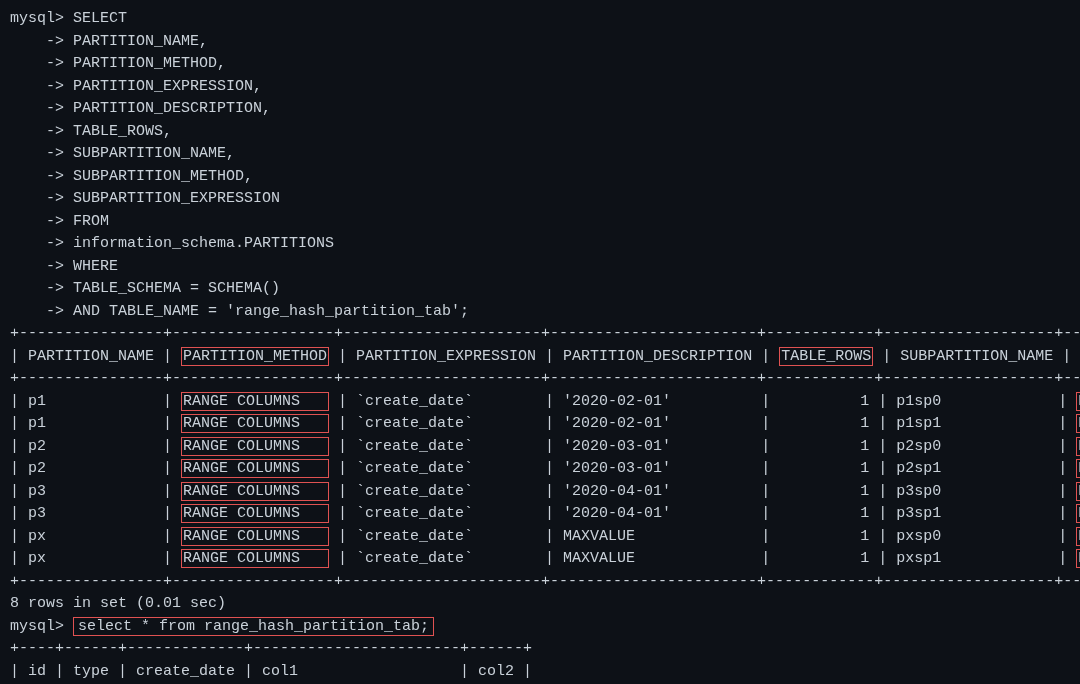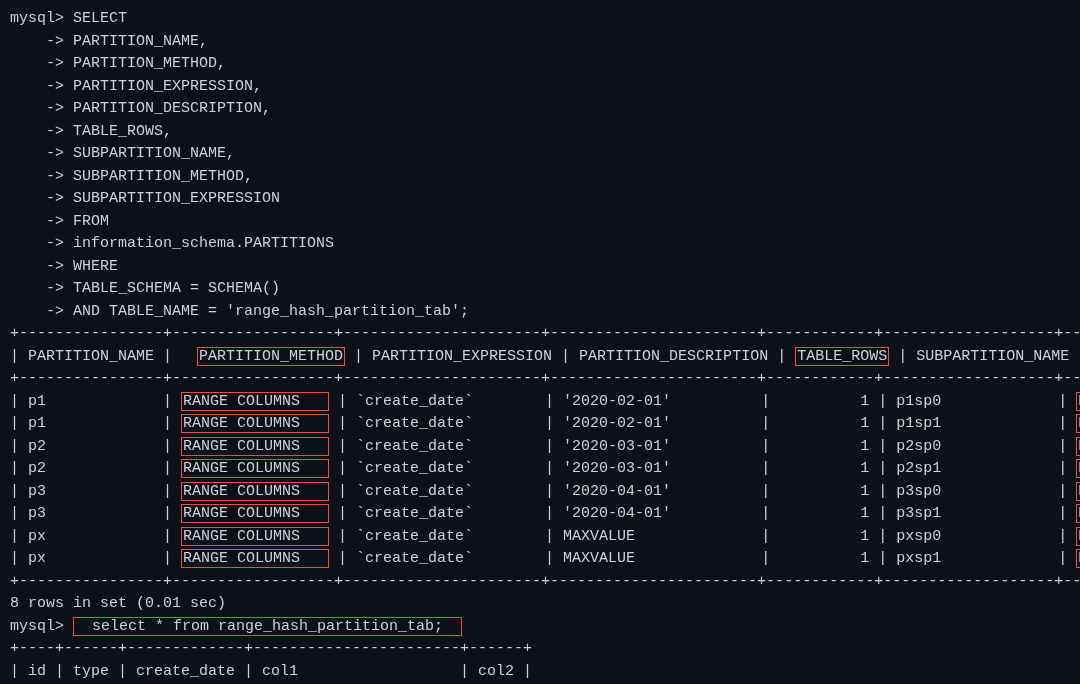--- a/index.html
+++ b/index.html
@@ -42,36 +42,36 @@
     -&gt; SUBPARTITION_EXPRESSION
     -&gt; FROM
     -&gt; information_schema.PARTITIONS
     -&gt; WHERE
     -&gt; TABLE_SCHEMA = SCHEMA()
     -&gt; AND TABLE_NAME = 'range_hash_partition_tab';</pre>
 
   
   <div style="position:relative; display:inline-block; width:100%;">
     <pre>+----------------+------------------+----------------------+-----------------------+------------+-------------------+--------------------+------------------------+
-| PARTITION_NAME | <span style="border:1.5px solid #e05252; padding:0 1px;margin-left:16px;">PARTITION_METHOD</span> | PARTITION_EXPRESSION | PARTITION_DESCRIPTION | <span style="border:1.5px solid #e05252; padding:0 1px;margin-top:20px;">TABLE_ROWS</span> | SUBPARTITION_NAME | <span style="border:1.5px solid #e05252; padding:0 1px;">SUBPARTITION_METHOD</span> | SUBPARTITION_EXPRESSION |
+| PARTITION_NAME | <span style="border:1.5px solid #e05252; padding:0 1px;">PARTITION_METHOD</span> | PARTITION_EXPRESSION | PARTITION_DESCRIPTION | <span style="border:1.5px solid #e05252; padding:0 1px;margin-top:20px;">TABLE_ROWS</span> | SUBPARTITION_NAME | <span style="border:1.5px solid #e05252; padding:0 1px;">SUBPARTITION_METHOD</span> | SUBPARTITION_EXPRESSION |
 +----------------+------------------+----------------------+-----------------------+------------+-------------------+--------------------+------------------------+
 | p1             | <span style="border:1.5px solid #e05252; padding:0 1px;">RANGE COLUMNS   </span> | `create_date`        | '2020-02-01'          |          1 | p1sp0             | <span style="border:1.5px solid #e05252; padding:0 1px;">HASH               </span> | type                    |
 | p1             | <span style="border:1.5px solid #e05252; padding:0 1px;">RANGE COLUMNS   </span> | `create_date`        | '2020-02-01'          |          1 | p1sp1             | <span style="border:1.5px solid #e05252; padding:0 1px;">HASH               </span> | type                    |
 | p2             | <span style="border:1.5px solid #e05252; padding:0 1px;">RANGE COLUMNS   </span> | `create_date`        | '2020-03-01'          |          1 | p2sp0             | <span style="border:1.5px solid #e05252; padding:0 1px;">HASH               </span> | type                    |
 | p2             | <span style="border:1.5px solid #e05252; padding:0 1px;">RANGE COLUMNS   </span> | `create_date`        | '2020-03-01'          |          1 | p2sp1             | <span style="border:1.5px solid #e05252; padding:0 1px;">HASH               </span> | type                    |
 | p3             | <span style="border:1.5px solid #e05252; padding:0 1px;">RANGE COLUMNS   </span> | `create_date`        | '2020-04-01'          |          1 | p3sp0             | <span style="border:1.5px solid #e05252; padding:0 1px;">HASH               </span> | type                    |
 | p3             | <span style="border:1.5px solid #e05252; padding:0 1px;">RANGE COLUMNS   </span> | `create_date`        | '2020-04-01'          |          1 | p3sp1             | <span style="border:1.5px solid #e05252; padding:0 1px;">HASH               </span> | type                    |
 | px             | <span style="border:1.5px solid #e05252; padding:0 1px;">RANGE COLUMNS   </span> | `create_date`        | MAXVALUE              |          1 | pxsp0             | <span style="border:1.5px solid #e05252; padding:0 1px;">HASH               </span> | type                    |
 | px             | <span style="border:1.5px solid #e05252; padding:0 1px;">RANGE COLUMNS   </span> | `create_date`        | MAXVALUE              |          1 | pxsp1             | <span style="border:1.5px solid #e05252; padding:0 1px;">HASH               </span> | type                    |
 +----------------+------------------+----------------------+-----------------------+------------+-------------------+--------------------+------------------------+
 8 rows in set (0.01 sec)</pre>
   </div>
 
   
-  <pre>mysql&gt; <span style="border:1.5px solid #e05252; padding:0 18px;">select * from range_hash_partition_tab;</span></pre>
+  <pre>mysql&gt; <span style="border:1.5px solid #e05252; padding:0 4px;">select * from range_hash_partition_tab;</span></pre>
 
   
   <div>
     <pre>+----+------+-------------+-----------------------+------+
 | id | type | create_date | col1                  | col2 |
 +----+------+-------------+-----------------------+------+
 |  1 |    4 | 2020-01-11  | p1分区中sp0子分区的数据 |    1 |
 |  2 |    7 | 2020-01-14  | p1分区中sp1子分区的数据 |    1 |
 |  3 |    8 | 2020-02-22  | p2分区中sp0子分区的数据 |    1 |
 |  4 |    5 | 2020-02-24  | p2分区中sp1子分区的数据 |    1 |

